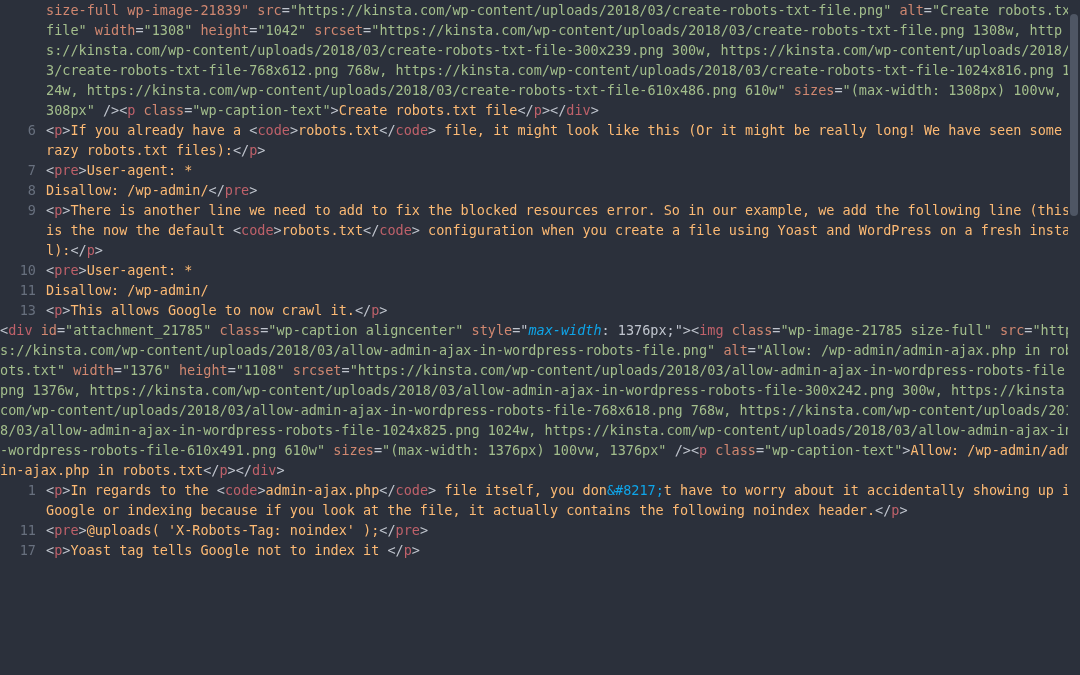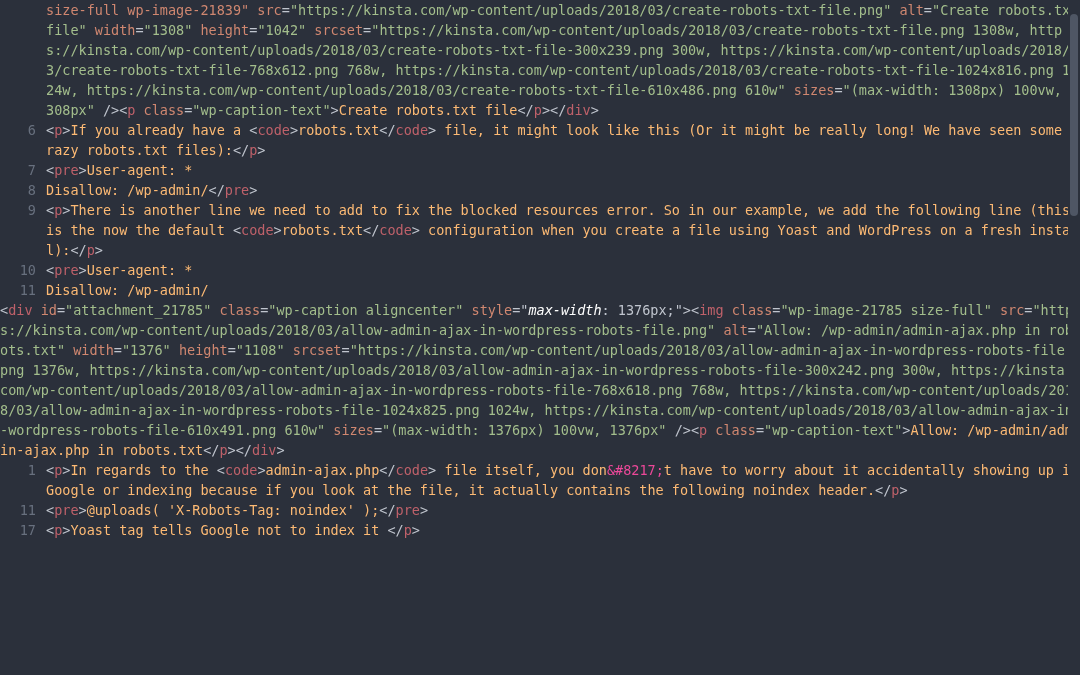--- a/index.html
+++ b/index.html
@@ -28,23 +28,23 @@
   .lc {
     flex: 1;
     white-space: pre-wrap;
     word-break: break-all;
   }
   
   .tok-tag   { color: #bf616a; }   
   .tok-attr  { color: #d08770; }   
   .tok-punc  { color: #c0c5ce; }   
   .tok-str   { color: #a3be8c; }   
-  .tok-prop  { color: #ffffff; font-style: italic; } 
+  .tok-prop  { color: #0ea5e9; font-style: italic; } 
   .tok-txt   { color: #fdba74; }   
-  .tok-ent   { color: #ec4899; }   
+  .tok-ent   { color: #0ea5e9; }   
 
   .scrollbar {
     position: absolute;
     right: 0;
     top: 0;
     width: 12px;
     height: 100%;
     background: #2b303b;
   }
   .scroll-thumb {
@@ -82,20 +82,24 @@
       </div>
       <div class="line">
         <div class="ln">10</div>
         <div class="lc"><span class="tok-punc">&lt;</span><span class="tok-tag">pre</span><span class="tok-punc">&gt;</span><span class="tok-txt">User-agent: *</span></div>
       </div>
       <div class="line">
         <div class="ln">11</div>
         <div class="lc"><span class="tok-txt">Disallow: /wp-admin/</span></div>
       </div>
       <div class="line">
+        <div class="ln">13</div>
+        <div class="lc"><span class="tok-punc">&lt;</span><span class="tok-tag">p</span><span class="tok-punc">&gt;</span><span class="tok-txt">This allows Google to now crawl it.</span><span class="tok-punc">&lt;/</span><span class="tok-tag">p</span><span class="tok-punc">&gt;</span></div>
+      </div>
+      <div class="line">
         <div class="lc"><span class="tok-punc">&lt;</span><span class="tok-tag">div</span><span class="tok-punc"> </span><span class="tok-attr">id</span><span class="tok-punc">=</span><span class="tok-str">"attachment_21785"</span><span class="tok-punc"> </span><span class="tok-attr">class</span><span class="tok-punc">=</span><span class="tok-str">"wp-caption aligncenter"</span><span class="tok-punc"> </span><span class="tok-attr">style</span><span class="tok-punc">="</span><span class="tok-prop">max-width</span><span class="tok-punc">: 1376px;"&gt;&lt;</span><span class="tok-tag">img</span><span class="tok-punc"> </span><span class="tok-attr">class</span><span class="tok-punc">=</span><span class="tok-str">"wp-image-21785 size-full"</span><span class="tok-punc"> </span><span class="tok-attr">src</span><span class="tok-punc">=</span><span class="tok-str">"https://kinsta.com/wp-content/uploads/2018/03/allow-admin-ajax-in-wordpress-robots-file.png"</span><span class="tok-punc"> </span><span class="tok-attr">alt</span><span class="tok-punc">=</span><span class="tok-str">"Allow: /wp-admin/admin-ajax.php in robots.txt"</span><span class="tok-punc"> </span><span class="tok-attr">width</span><span class="tok-punc">=</span><span class="tok-str">"1376"</span><span class="tok-punc"> </span><span class="tok-attr">height</span><span class="tok-punc">=</span><span class="tok-str">"1108"</span><span class="tok-punc"> </span><span class="tok-attr">srcset</span><span class="tok-punc">=</span><span class="tok-str">"https://kinsta.com/wp-content/uploads/2018/03/allow-admin-ajax-in-wordpress-robots-file.png 1376w, https://kinsta.com/wp-content/uploads/2018/03/allow-admin-ajax-in-wordpress-robots-file-300x242.png 300w, https://kinsta.com/wp-content/uploads/2018/03/allow-admin-ajax-in-wordpress-robots-file-768x618.png 768w, https://kinsta.com/wp-content/uploads/2018/03/allow-admin-ajax-in-wordpress-robots-file-1024x825.png 1024w, https://kinsta.com/wp-content/uploads/2018/03/allow-admin-ajax-in-wordpress-robots-file-610x491.png 610w"</span><span class="tok-punc"> </span><span class="tok-attr">sizes</span><span class="tok-punc">=</span><span class="tok-str">"(max-width: 1376px) 100vw, 1376px"</span><span class="tok-punc"> /&gt;&lt;</span><span class="tok-tag">p</span><span class="tok-punc"> </span><span class="tok-attr">class</span><span class="tok-punc">=</span><span class="tok-str">"wp-caption-text"</span><span class="tok-punc">&gt;</span><span class="tok-txt">Allow: /wp-admin/admin-ajax.php in robots.txt</span><span class="tok-punc">&lt;/</span><span class="tok-tag">p</span><span class="tok-punc">&gt;&lt;/</span><span class="tok-tag">div</span><span class="tok-punc">&gt;</span></div>
       </div>
       <div class="line">
         <div class="ln">1</div>
         <div class="lc"><span class="tok-punc">&lt;</span><span class="tok-tag">p</span><span class="tok-punc">&gt;</span><span class="tok-txt">In regards to the </span><span class="tok-punc">&lt;</span><span class="tok-tag">code</span><span class="tok-punc">&gt;</span><span class="tok-txt">admin-ajax.php</span><span class="tok-punc">&lt;/</span><span class="tok-tag">code</span><span class="tok-punc">&gt;</span><span class="tok-txt"> file itself, you don</span><span class="tok-ent">&amp;#8217;</span><span class="tok-txt">t have to worry about it accidentally showing up in Google or indexing because if you look at the file, it actually contains the following noindex header.</span><span class="tok-punc">&lt;/</span><span class="tok-tag">p</span><span class="tok-punc">&gt;</span></div>
       </div>
       <div class="line">
         <div class="ln">11</div>
         <div class="lc"><span class="tok-punc">&lt;</span><span class="tok-tag">pre</span><span class="tok-punc">&gt;</span><span class="tok-txt">@uploads( 'X-Robots-Tag: noindex' );</span><span class="tok-punc">&lt;/</span><span class="tok-tag">pre</span><span class="tok-punc">&gt;</span></div>
       </div>

